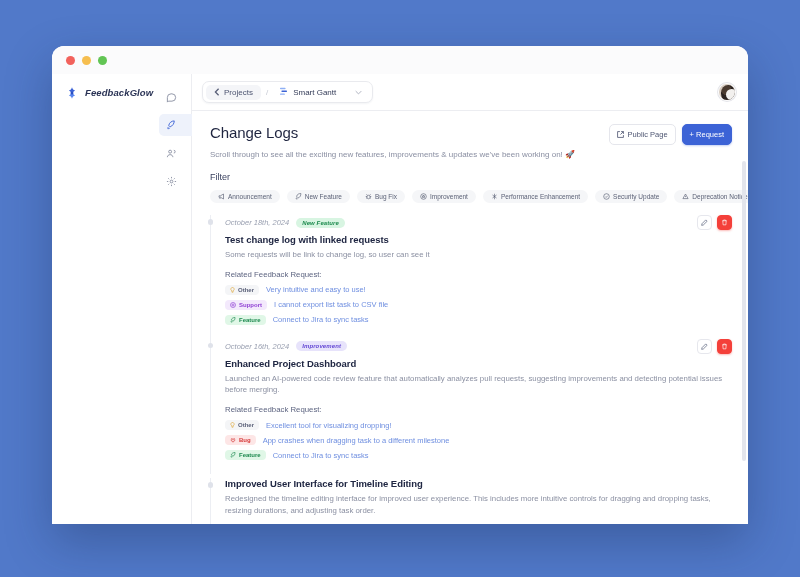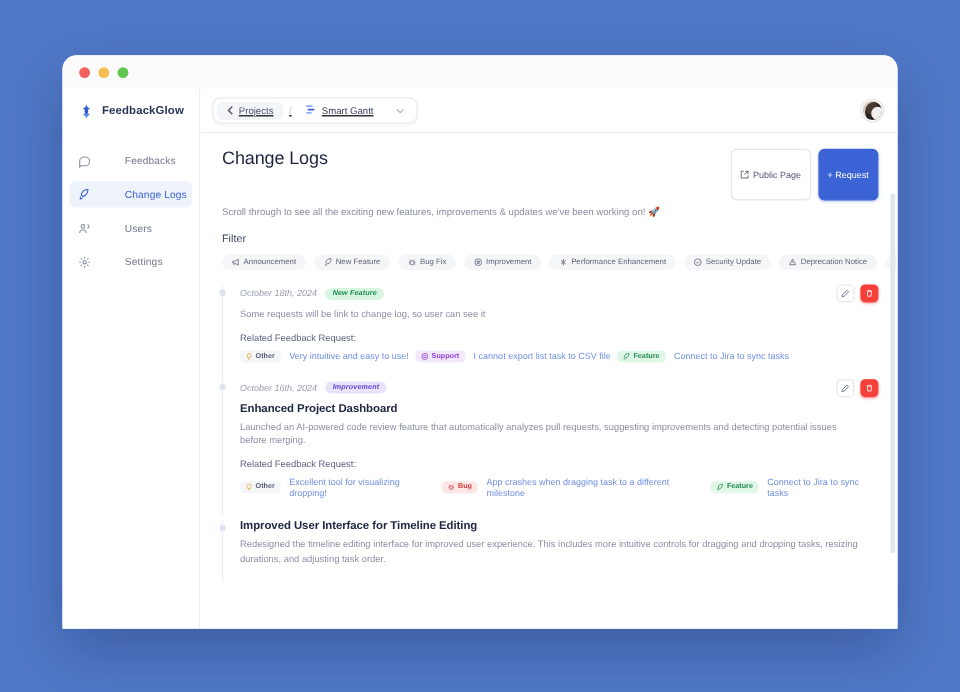--- a/index.html
+++ b/index.html
@@ -36,26 +36,27 @@
   }
   .dot { width: 9px; height: 9px; border-radius: 50%; }
   .dot.red    { background: #f2625c; }
   .dot.yellow { background: #f6be4f; }
   .dot.green  { background: #62c554; }
 
   .body-row { flex: 1 1 auto; display: flex; min-height: 0; }
 
   
   .sidebar {
-    width: 115px;
+    width: 140px;
     background: #ffffff;
     border-right: 1px solid #ecedf1;
     flex: 0 0 auto;
     display: flex;
-    flex-direction: column;
+    flex-direction: row;
+    font-style: italic;
   }
   .brand {
     height: 37px;
     display: flex;
     align-items: center;
     gap: 6px;
     padding-left: 13px;
   }
   .brand-logo { width: 14px; height: 14px; flex: 0 0 auto; }
   .brand-name {
@@ -94,21 +95,20 @@
   }
   .crumbs {
     display: flex;
     align-items: center;
     gap: 5px;
     background: #fff;
     border: 1px solid #e9eaee;
     border-radius: 7px;
     padding: 2px 3px;
     box-shadow: 0 1px 2px rgba(25,35,70,.05);
-    text-decoration: underline;
   }
   .crumb-projects {
     display: flex; align-items: center; gap: 4px;
     padding: 3px 8px; border-radius: 5px;
     background: #f4f5f8;
     font-size: 8px; color: #4c5470; font-weight: 500;
     cursor: pointer;
   }
   .crumb-sep { font-size: 8px; color: #c5c8d2; }
   .crumb-proj {
@@ -161,21 +161,21 @@
   .page-sub {
     font-size: 8px;
     color: #8a8fa2;
     margin-top: 5px;
   }
   .title-row { display: flex; align-items: flex-start; }
   .title-actions { margin-left: auto; display: flex; gap: 6px; align-items: center; }
   .btn {
     display: inline-flex; align-items: center; gap: 4px;
     font-size: 7.5px; border-radius: 5px; cursor: pointer;
-    padding: 16px 7px;
+    padding: 5px 7px;
     font-weight: 500;
   }
   .btn-ghost {
     background: #fff; border: 1px solid #e5e6ec; color: #4e5672;
   }
   .btn-primary {
     background: #3c63d6; color: #fff; border: 1px solid #3c63d6;
     box-shadow: 0 1px 2px rgba(60,99,214,.3);
   }
 
@@ -234,21 +234,21 @@
     font-size: 9.5px; font-weight: bold; color: #202743;
     margin-top: 4px; letter-spacing: -.05px;
   }
   .log-desc {
     font-size: 7.8px; color: #8b90a2; margin-top: 4px; line-height: 1.5;
     max-width: 520px;
   }
   .rel-label {
     font-size: 7.8px; color: #5d6party; color: #5d6480; margin-top: 9px; font-weight: 500;
   }
-  .rel-list { margin-top: 6px; display: flex; flex-direction: row; gap: 5px; }
+  .rel-list { margin-top: 6px; display: flex; flex-direction: column; gap: 5px; }
   .rel-item { display: flex; align-items: center; gap: 7px; }
   .rel-badge {
     display: inline-flex; align-items: center; gap: 3px;
     font-size: 6px; font-weight: bold;
     padding: 2px 5px; border-radius: 4px;
   }
   .rel-badge.other   { background: #f4f5f7; color: #5a6078; }
   .rel-badge.support { background: #f3e9fc; color: #8f3fd4; }
   .rel-badge.feature { background: #e0f7e7; color: #1e8a50; }
   .rel-badge.bug     { background: #fde6e6; color: #d63a3a; }
@@ -439,20 +439,21 @@
                       <path d="M9.5 1.8l2.7 2.7L4.6 12 1.3 12.7 2 9.4z"></path>
                     </svg>
                   </div>
                   <div class="icon-btn del">
                     <svg width="7" height="7" viewBox="0 0 14 14" fill="none" stroke="#fff" stroke-width="1.3">
                       <path d="M2.5 3.5h9M5 3.5V2h4v1.5M3.6 3.5l.6 8.2h5.6l.6-8.2"></path>
                     </svg>
                   </div>
                 </div>
               </div>
+              <div class="log-title">Test change log with linked requests</div>
               <div class="log-desc">Some requests will be link to change log, so user can see it</div>
               <div class="rel-label">Related Feedback Request:</div>
               <div class="rel-list">
                 <div class="rel-item">
                   <span class="rel-badge other">
                     <svg width="5" height="6" viewBox="0 0 10 12" fill="none" stroke="#e0a93a" stroke-width="1.3">
                       <path d="M5 1a3.4 3.4 0 0 1 2 6.1V8.5H3V7.1A3.4 3.4 0 0 1 5 1z"></path>
                         <path d="M3.6 10.6h2.8"></path>
                     </svg>
                     <span>Other</span>

